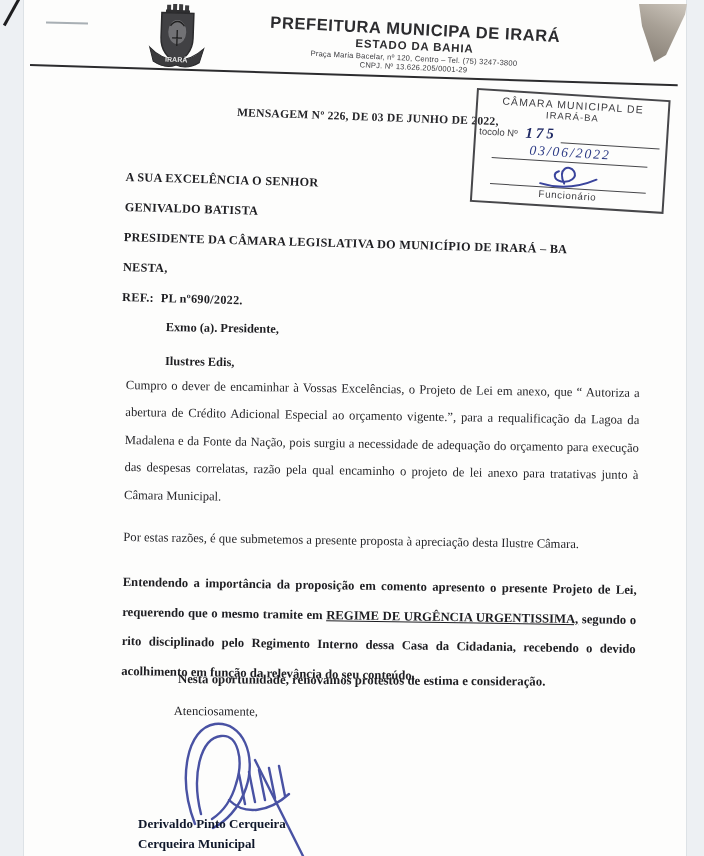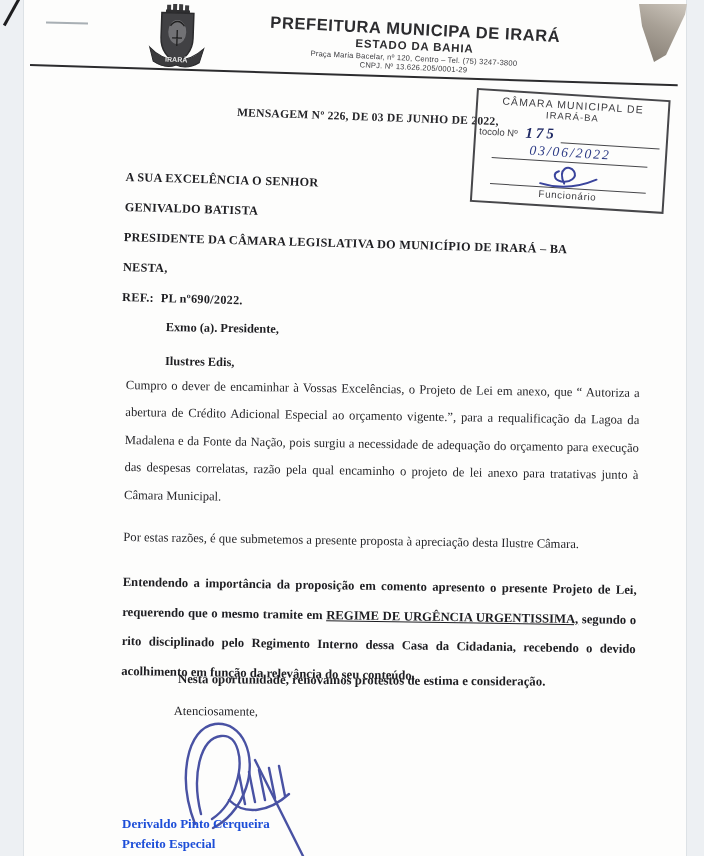--- a/index.html
+++ b/index.html
@@ -74,21 +74,21 @@
   .p1{font-size:12.6px;line-height:27.4px;}
   .p2{font-size:12.6px;line-height:27.4px;margin-top:15px;}
   .p3{font-size:12.7px;line-height:29.4px;font-weight:bold;margin-top:17px;color:#1e1e22;}
   .p3 .uline{text-decoration:underline;}
   
   .closing{position:absolute;left:178px;top:672px;transform:rotate(.4deg);transform-origin:left top;}
   .closing-l1{font-weight:bold;font-size:12.8px;color:#1e1e22;}
   .closing-l2{font-size:12.6px;margin-top:17px;margin-left:-4px;}
   
   .sig-scribble{position:absolute;left:165px;top:716px;color:var(--ink-blue);}
-  .signatory{position:absolute;left:122px;top:814px;font-weight:bold;font-size:13px;line-height:20px;color:#1d4ed8;}
+  .signatory{position:absolute;left:138px;top:814px;font-weight:bold;font-size:13px;line-height:20px;color:#0f172a;}
 </style>
 </head>
 <body>
 
 <div class="scan">
 
   <div class="edge-strip left"></div>
   <div class="edge-strip right"></div>
   <div class="corner-line"></div>
   <div class="stray-dash"></div>
@@ -169,16 +169,16 @@
         <path d="M36,98 C26,58 36,22 56,20 C73,18 79,44 71,68 C66,86 56,97 47,103"></path>
         <path d="M74,58 L80,88 M84,56 L90,86 M94,54 L100,84 M104,52 L110,82 M114,50 L120,80"></path>
         <path d="M64,84 C80,100 104,96 124,78"></path>
         <path d="M90,44 L138,140"></path>
       </g>
     </svg>
   </div>
 
   <div class="signatory">
     <div>Derivaldo Pinto Cerqueira</div>
-    <div>Prefeito Especial</div>
+    <div>Cerqueira Municipal</div>
   </div>
 
 </div>
 
 </body></html>

